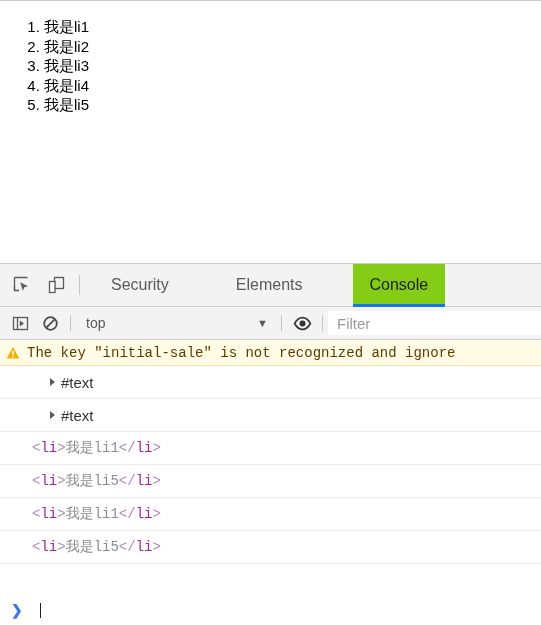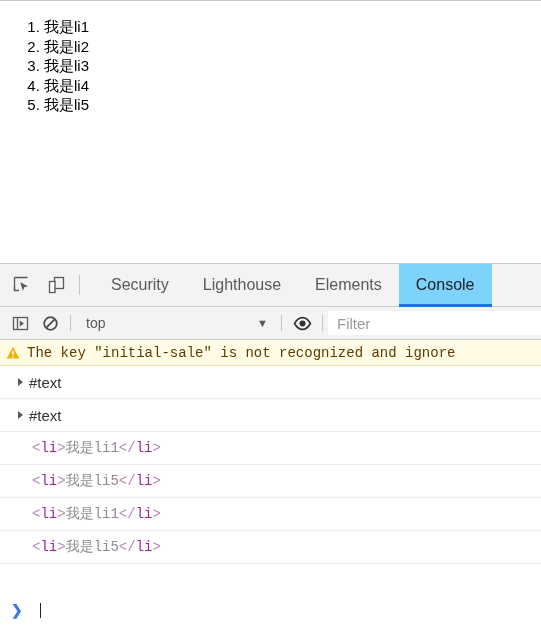--- a/index.html
+++ b/index.html
@@ -75,34 +75,35 @@
   .tool-btn:first-child { margin-left: 5px; }
   .vsep {
     width: 1px;
     background: #c4c4c4;
     margin: 11px 6px;
   }
   #tablist {
     display: flex;
     align-items: stretch;
     margin-left: 8px;
+    gap: 33px;
   }
   .tab {
     display: flex;
     align-items: center;
     padding: 0 17px;
     font-size: 16px;
     color: #5a5a5a;
     cursor: pointer;
     position: relative;
     white-space: nowrap;
   }
   .tab.active {
     color: #202124;
-    background: #7dd3fc;
+    background: #84cc16;
   }
   .tab.active::after {
     content: "";
     position: absolute;
     left: 0;
     right: 0;
     bottom: -1px;
     height: 3px;
     background: #1a73e8;
   }
@@ -184,21 +185,21 @@
   }
   .warn-text {
     font-family: "Liberation Mono", monospace;
     font-size: 14px;
     color: #5c3c00;
     margin-left: 7px;
     white-space: nowrap;
   }
   .msg-node {
     height: 33px;
-    padding-left: 18px;
+    padding-left: 50px;
   }
   .disclosure {
     width: 0;
     height: 0;
     border-left: 5px solid #5a5a5a;
     border-top: 4px solid transparent;
     border-bottom: 4px solid transparent;
     margin-right: 6px;
     cursor: pointer;
     flex: none;
@@ -278,23 +279,20 @@
       </svg>
     </div>
 
     <div class="vsep"></div>
 
     <div id="tablist">
       <div class="tab">
         <span>Security</span>
       </div>
       <div class="tab">
-        <span>Lighthouse</span>
-      </div>
-      <div class="tab">
         <span>Elements</span>
       </div>
       <div class="tab active">
         <span>Console</span>
       </div>
     </div>
   </div>
 
   <div id="console-toolbar">
 

